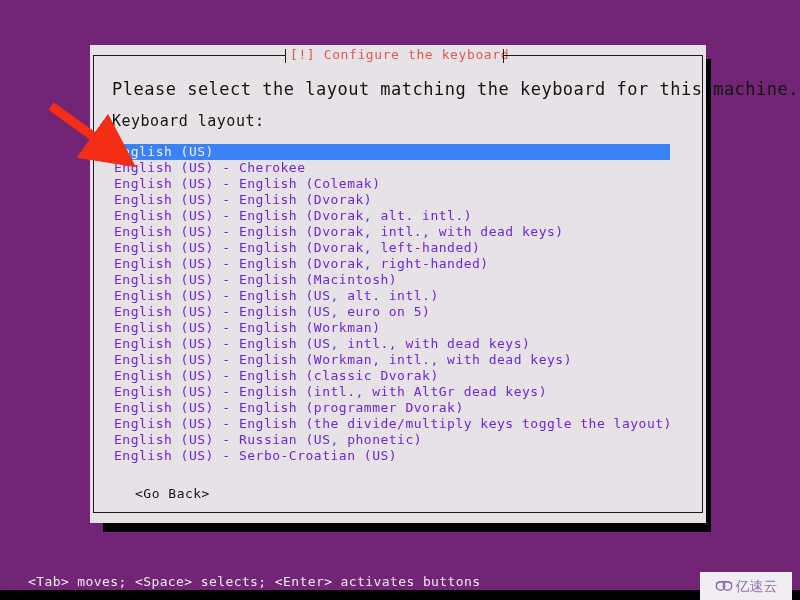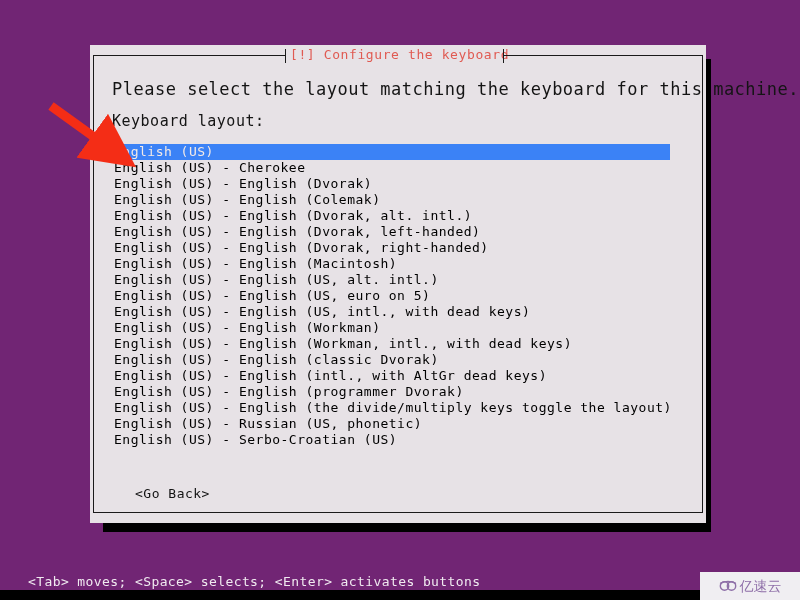--- a/index.html
+++ b/index.html
@@ -128,21 +128,21 @@
   .layout-list {
     position: absolute;
     left: 22px;
     top: 99px;
     width: 570px;
   }
   .layout-row {
     height: 16px;
     line-height: 16px;
     font-size: 13px;
-    color: #000000;
+    color: #6d28d9;
     letter-spacing: 0.5px;
     white-space: pre;
     padding-left: 2px;
     box-sizing: border-box;
   }
   .layout-row.selected {
     background: #3b82f6;
     color: #f3e9e6;
     width: 558px;
   }
@@ -191,21 +191,21 @@
     width: 130px;
     height: 70px;
     pointer-events: none;
   }
 
   
   .watermark {
     position: absolute;
     left: 700px;
     top: 572px;
-    width: 100px;
+    width: 92px;
     height: 28px;
     background: #f0eef2;
     display: flex;
     align-items: center;
     justify-content: center;
     gap: 3px;
   }
   .watermark-text {
     font-family: "DejaVu Sans", "Liberation Sans", sans-serif;
     font-size: 14px;
@@ -237,30 +237,31 @@
     <div class="frame-left"></div>
     <div class="frame-right"></div>
     <div class="frame-bottom"></div>
 
     <div class="prompt-text">Please select the layout matching the keyboard for this machine.</div>
     <div class="field-label">Keyboard layout:</div>
 
     <div class="layout-list" id="layout-list">
         <div class="layout-row selected">English (US)</div>
         <div class="layout-row">English (US) - Cherokee</div>
+        <div class="layout-row">English (US) - English (Colemak)</div>
         <div class="layout-row">English (US) - English (Dvorak)</div>
-        <div class="layout-row">English (US) - English (Colemak)</div>
         <div class="layout-row">English (US) - English (Dvorak, alt. intl.)</div>
+        <div class="layout-row">English (US) - English (Dvorak, intl., with dead keys)</div>
         <div class="layout-row">English (US) - English (Dvorak, left-handed)</div>
         <div class="layout-row">English (US) - English (Dvorak, right-handed)</div>
         <div class="layout-row">English (US) - English (Macintosh)</div>
         <div class="layout-row">English (US) - English (US, alt. intl.)</div>
         <div class="layout-row">English (US) - English (US, euro on 5)</div>
+        <div class="layout-row">English (US) - English (Workman)</div>
         <div class="layout-row">English (US) - English (US, intl., with dead keys)</div>
-        <div class="layout-row">English (US) - English (Workman)</div>
         <div class="layout-row">English (US) - English (Workman, intl., with dead keys)</div>
         <div class="layout-row">English (US) - English (classic Dvorak)</div>
         <div class="layout-row">English (US) - English (intl., with AltGr dead keys)</div>
         <div class="layout-row">English (US) - English (programmer Dvorak)</div>
         <div class="layout-row">English (US) - English (the divide/multiply keys toggle the layout)</div>
         <div class="layout-row">English (US) - Russian (US, phonetic)</div>
         <div class="layout-row">English (US) - Serbo-Croatian (US)</div>
       </div>
 
     <div class="go-back">&lt;Go Back&gt;</div>

